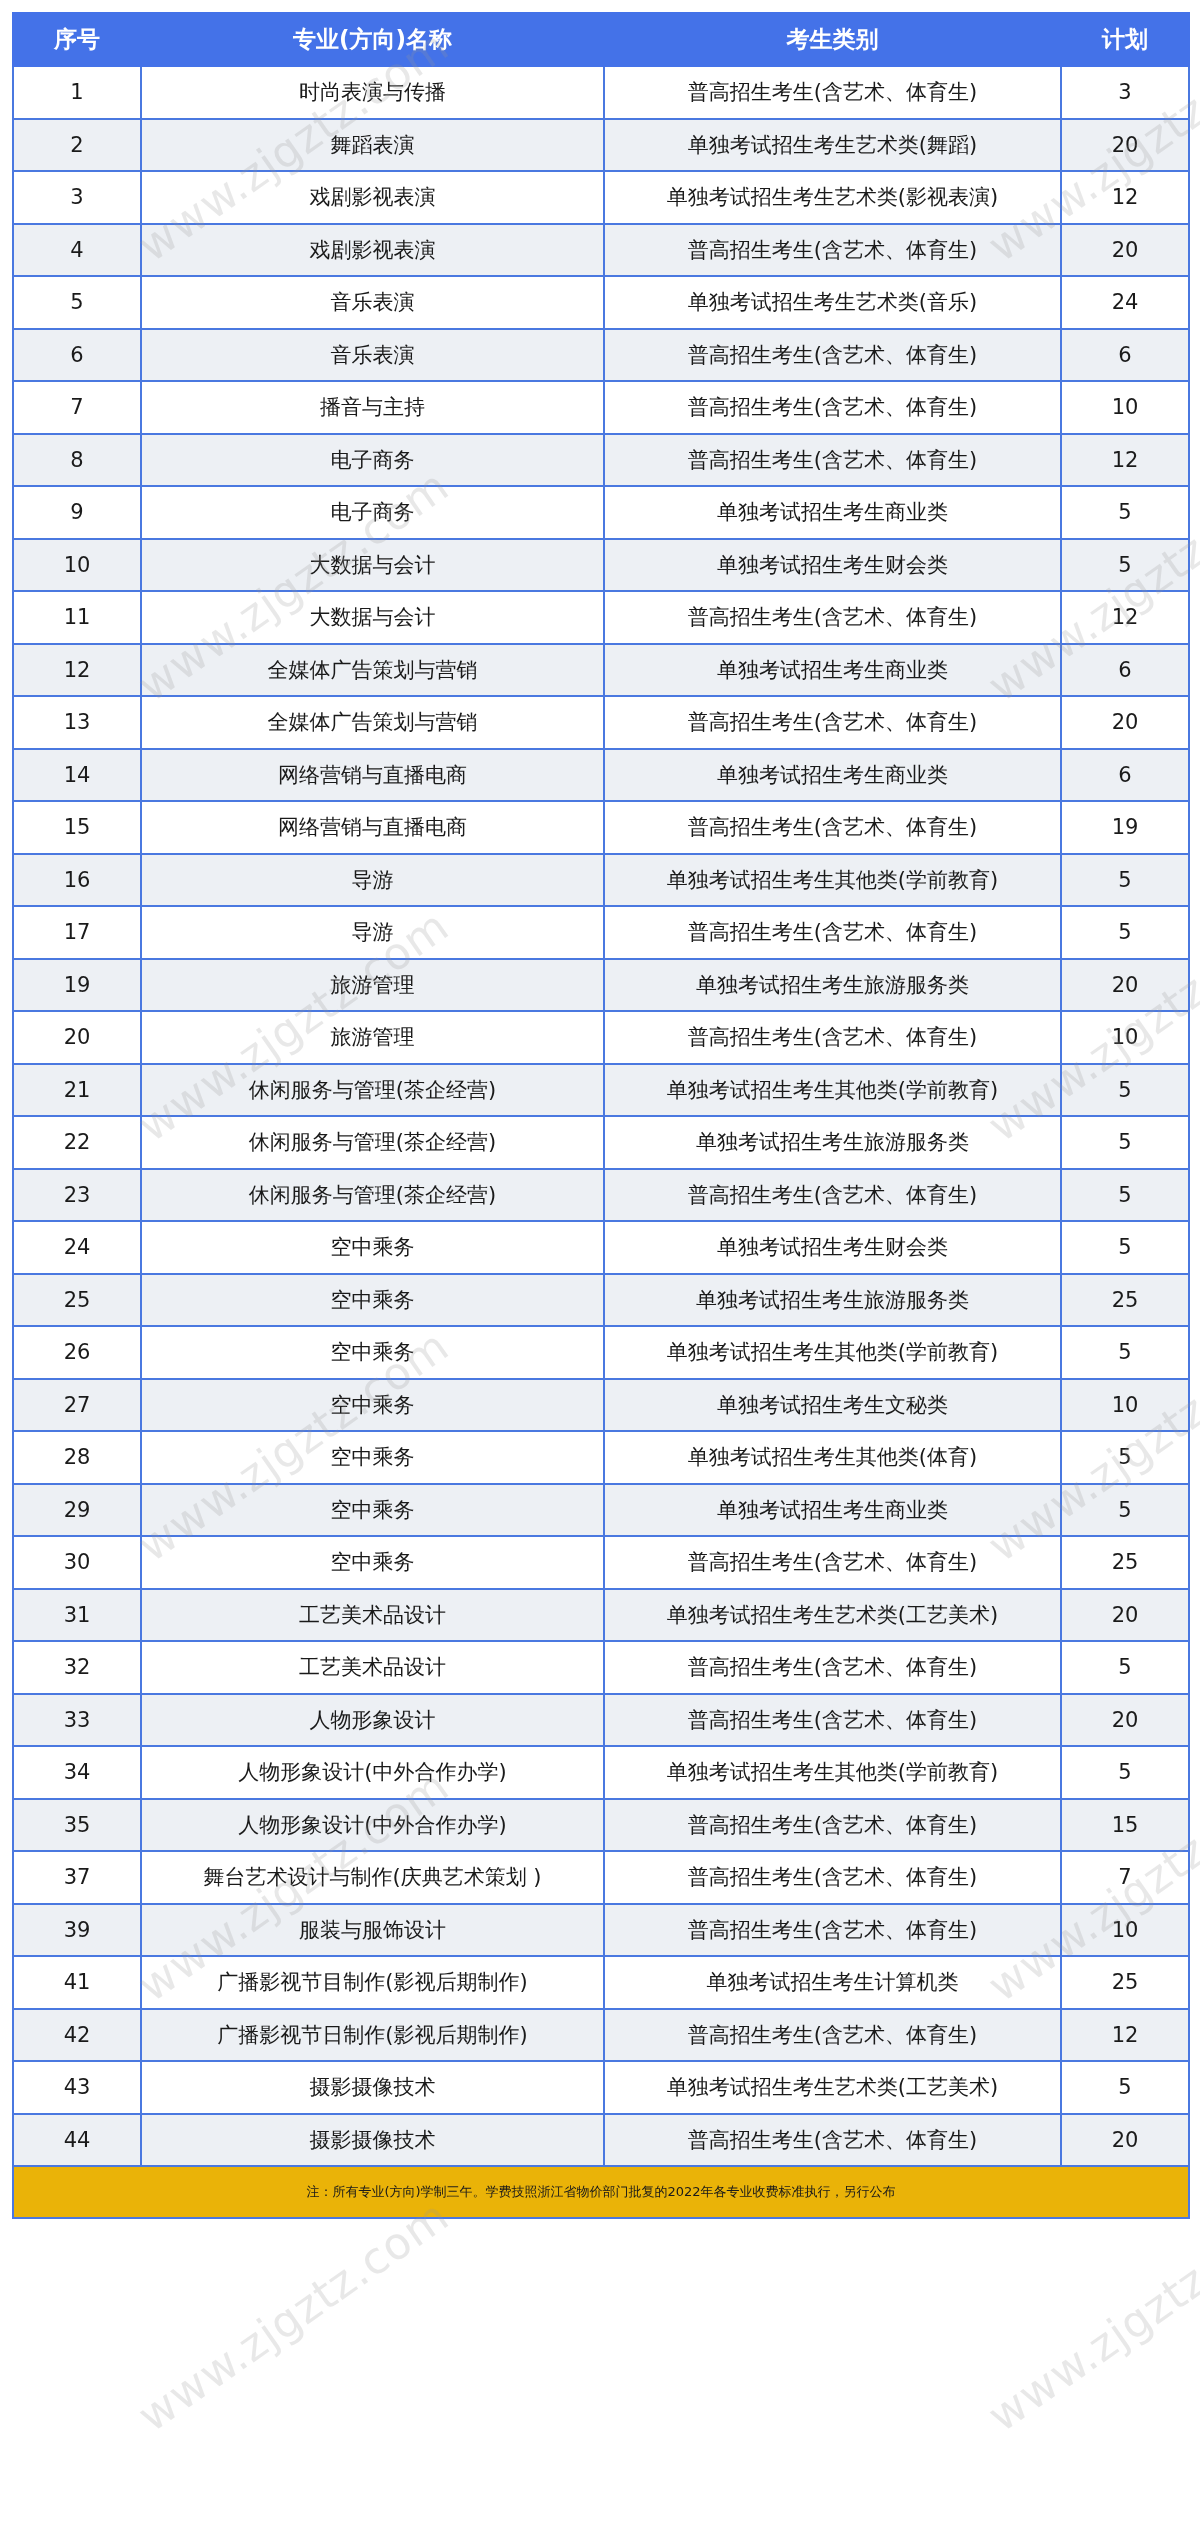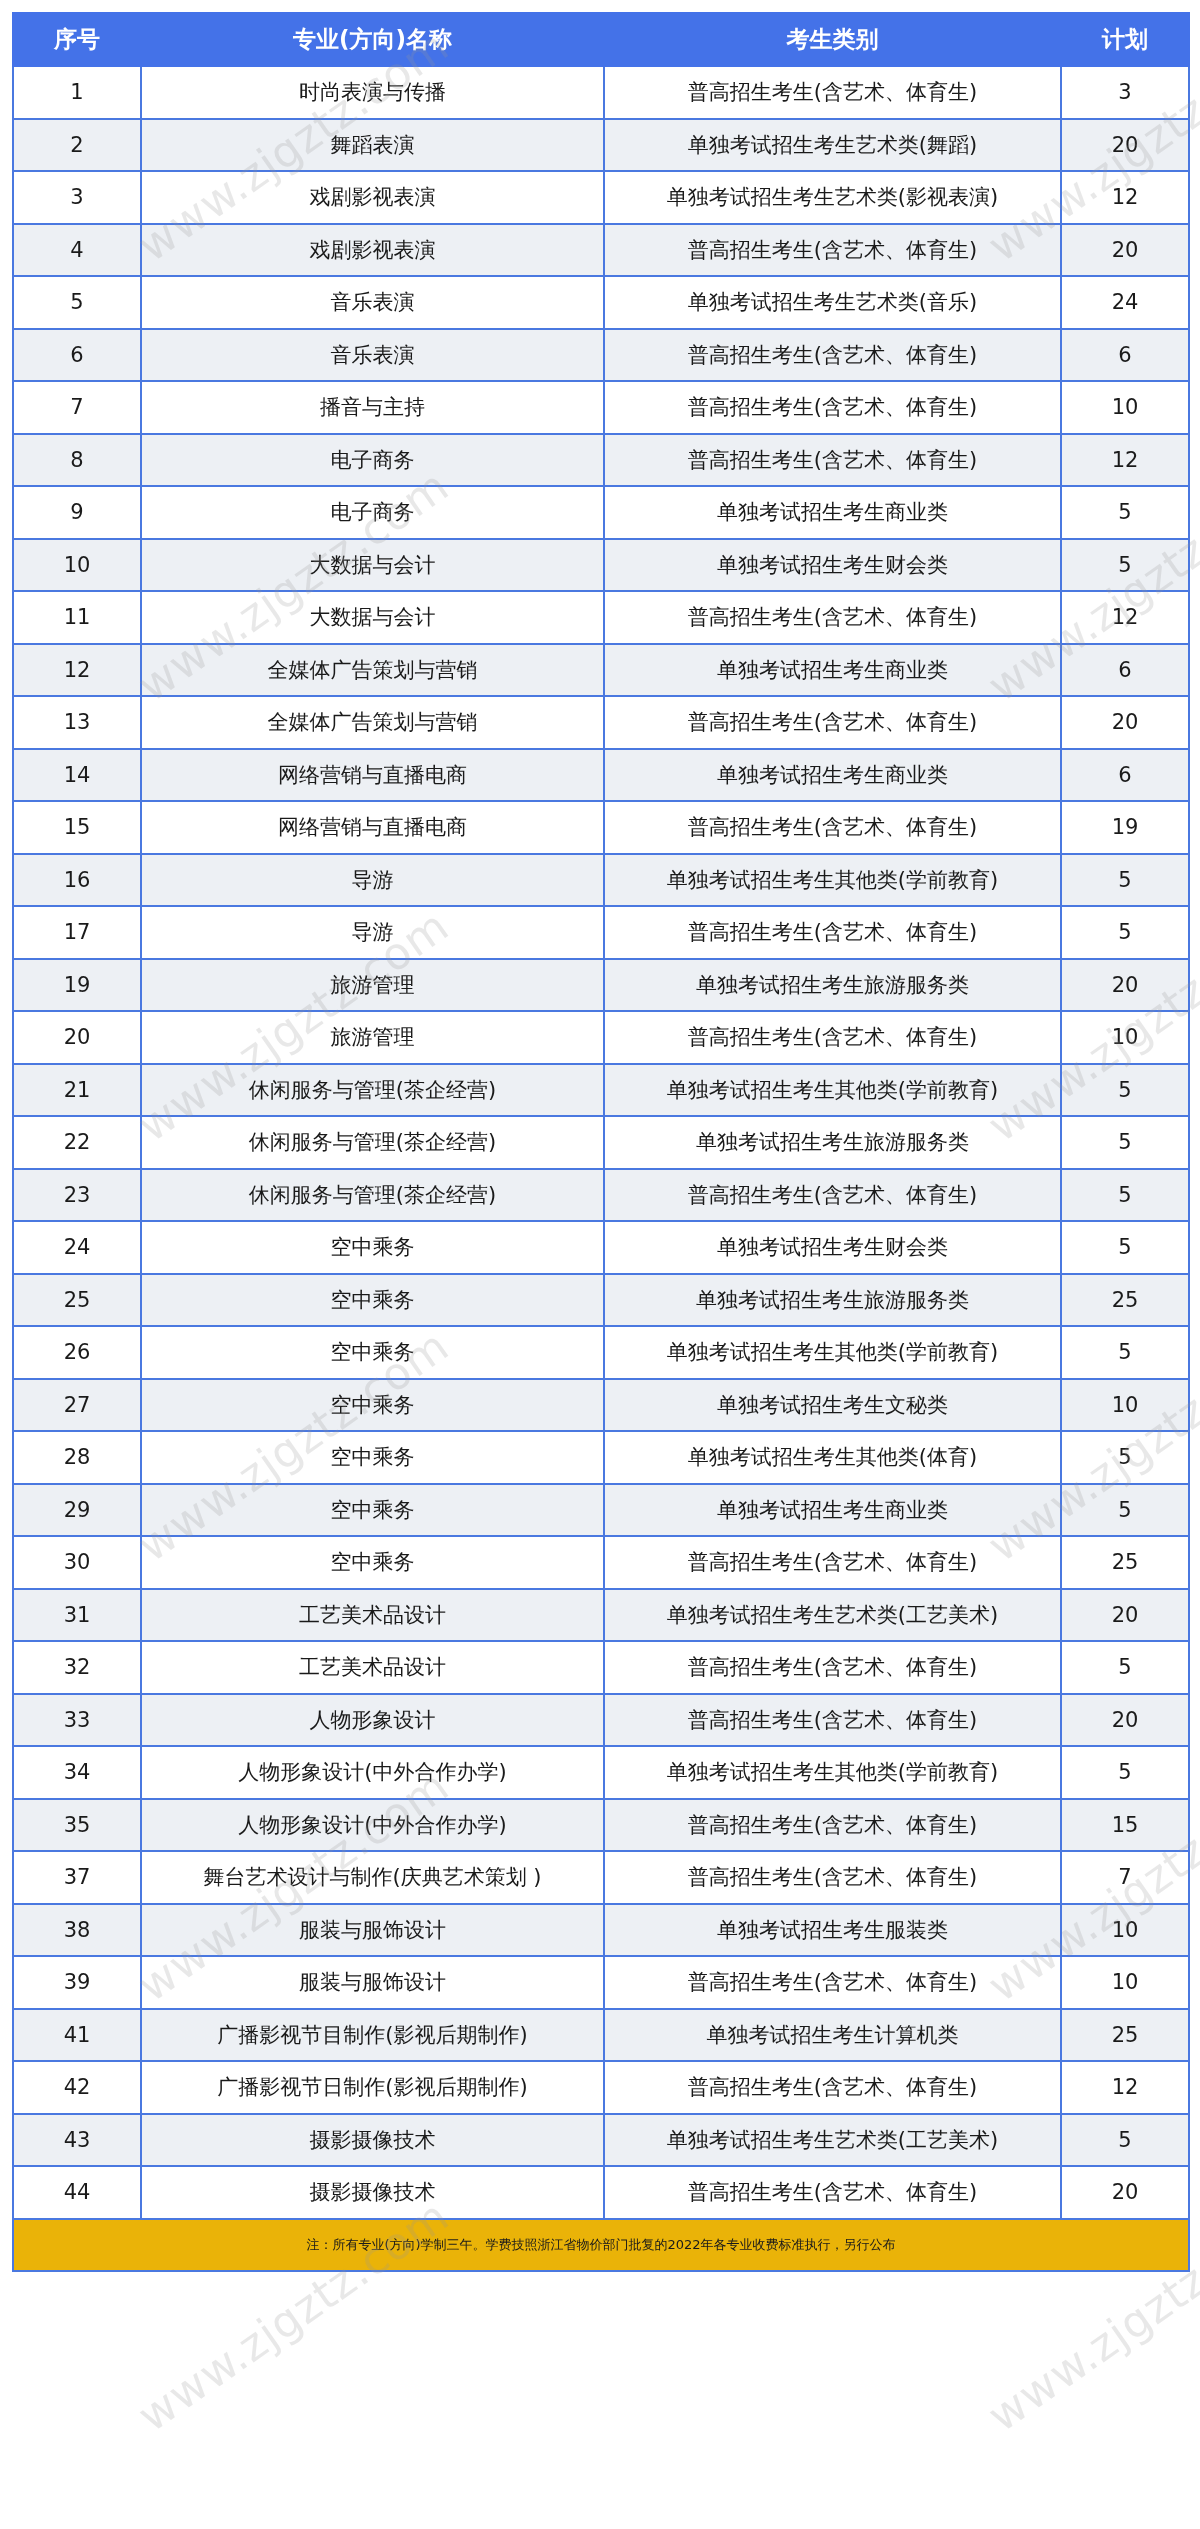--- a/index.html
+++ b/index.html
@@ -295,26 +295,20 @@
           <td>35</td>
           <td>人物形象设计(中外合作办学)</td>
           <td>普高招生考生(含艺术、体育生)</td>
           <td>15</td>
         </tr>
         <tr>
           <td>37</td>
           <td>舞台艺术设计与制作(庆典艺术策划 )</td>
           <td>普高招生考生(含艺术、体育生)</td>
           <td>7</td>
-        </tr>
-        <tr>
-          <td>38</td>
-          <td>服装与服饰设计</td>
-          <td>单独考试招生考生服装类</td>
-          <td>10</td>
         </tr>
         <tr>
           <td>39</td>
           <td>服装与服饰设计</td>
           <td>普高招生考生(含艺术、体育生)</td>
           <td>10</td>
         </tr>
         <tr>
           <td>41</td>
           <td>广播影视节目制作(影视后期制作)</td>

